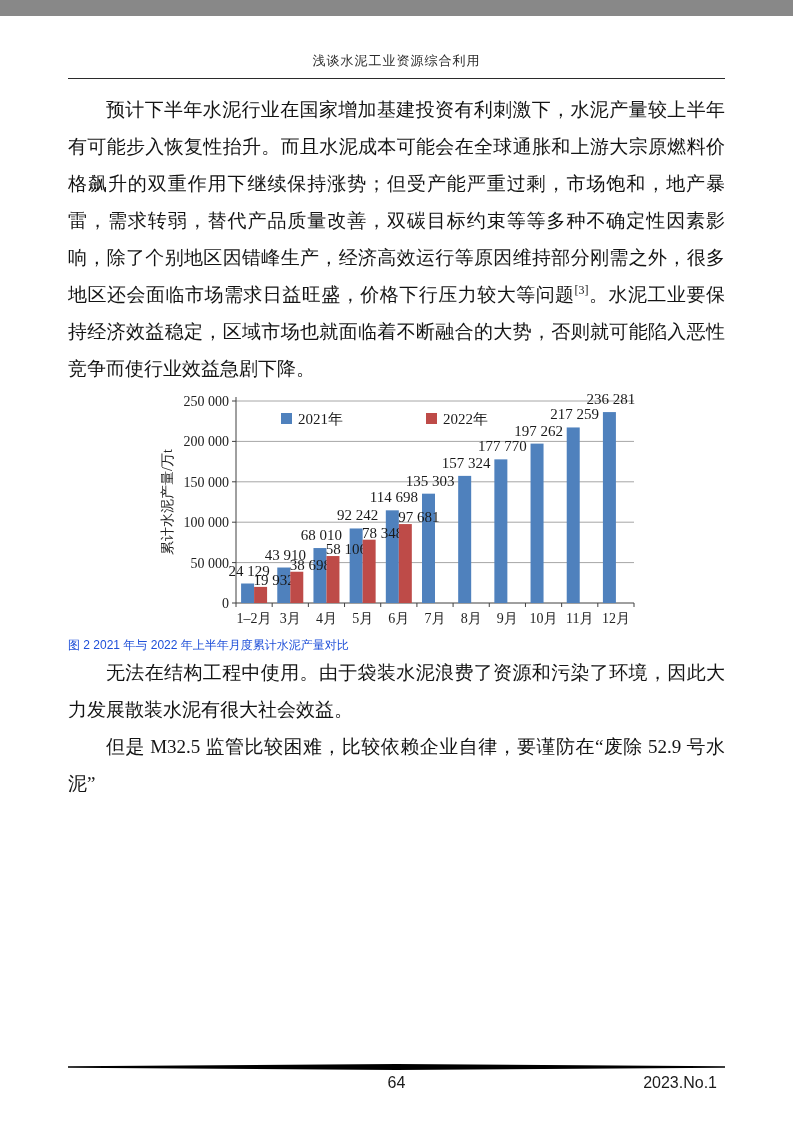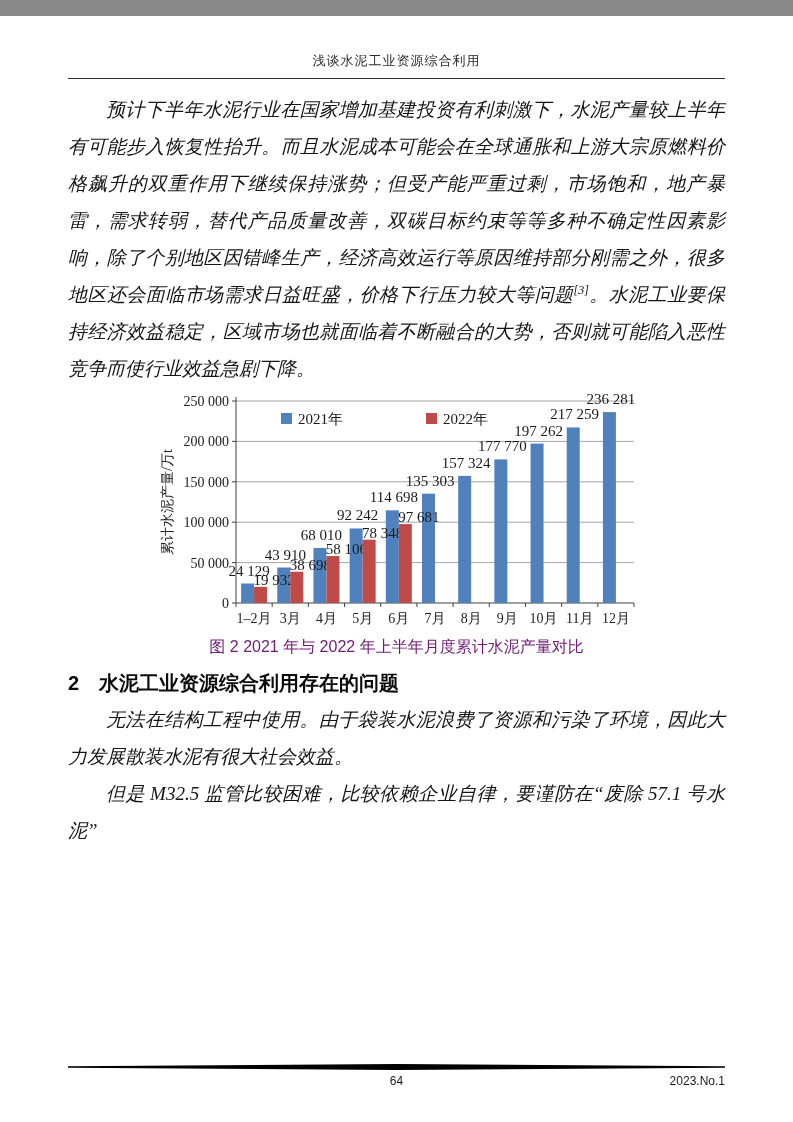--- a/index.html
+++ b/index.html
@@ -21,31 +21,30 @@
     color:#2b2b2b;
     padding-bottom:8px;
     border-bottom:1.5px solid #2b2b2b;
   }
   .body-text{
     margin:0;
     font-size:19px;
     line-height:37px;
     text-align:justify;
     text-indent:2em;
-    font-style:italic;
   }
   .body-text:first-of-type{margin-top:12px;}
   sup.ref{font-size:12px;vertical-align:super;line-height:0;}
   figure{margin:4px 0 0 0;}
   .chart-wrap{margin-left:90px;}
   figcaption{
-    text-align:center;
+    text-align:left;
     font-family:"Liberation Sans","DejaVu Sans",sans-serif;
-    font-size:16px;
-    color:#701a75;
+    font-size:12px;
+    color:#1d4ed8;
     margin-top:2px;
   }
   h2.sec{
     font-family:"Liberation Sans","DejaVu Sans",sans-serif;
     font-size:20px;
     font-weight:700;
     margin:12px 0 4px 0;
     color:#0a0a0a;
   }
   h3.subsec{
@@ -60,24 +59,24 @@
     left:68px;right:68px;top:1048px;
   }
   .footer-rule{
     height:6px;background:#000;
     clip-path:polygon(0 38%,50% 0,100% 38%,100% 62%,50% 100%,0 62%);
   }
   .footer-row{
     position:relative;
     margin-top:4px;
     font-family:"Liberation Sans","DejaVu Sans",sans-serif;
-    font-size:12px;color:#1a1a1a;
+    font-size:16px;color:#1a1a1a;
     text-align:center;
   }
-  .issue{position:absolute;right:0;top:0;}
+  .issue{position:absolute;right:8px;top:0;}
   
   .tick{font:14px "Liberation Serif","DejaVu Serif",serif;fill:#222;}
   .dlabel{font:15px "Liberation Serif","DejaVu Serif",serif;fill:#1a1a1a;}
   .legend-t{font:15px "Liberation Serif","DejaVu Serif",serif;fill:#1a1a1a;}
   .ylab{font:14px "Liberation Serif","DejaVu Serif",serif;fill:#222;}
 </style>
 </head>
 <body>
 
 <div class="page">
@@ -166,26 +165,25 @@
           <rect x="123" y="22" width="11" height="11" fill="#4F81BD"></rect>
           <text x="140" y="33" class="legend-t">2021年</text>
           <rect x="268" y="22" width="11" height="11" fill="#BE4B48"></rect>
           <text x="285" y="33" class="legend-t">2022年</text>
           <text text-anchor="middle" class="ylab" transform="translate(14,111) rotate(-90)">累计水泥产量/万t</text>
         </svg>
     </div>
     <figcaption>图 2  2021 年与 2022 年上半年月度累计水泥产量对比</figcaption>
   </figure>
 
-  <h2 class="sec">2　水泥工业资源综合利用存在的问题</h2>
 
   <p class="body-text">无法在结构工程中使用。由于袋装水泥浪费了资源和污染了环境，因此大力发展散装水泥有很大社会效益。</p>
 
 
-  <p class="body-text">但是 M32.5 监管比较困难，比较依赖企业自律，要谨防在“废除 57.1 号水泥”</p>
+  <p class="body-text">但是 M32.5 监管比较困难，比较依赖企业自律，要谨防在“废除 52.9 号水泥”</p>
 
   <footer>
     <div class="footer-rule"></div>
     <div class="footer-row">
       <span>64</span>
       <span class="issue">2023.No.1</span>
     </div>
   </footer>
 
 </div>

